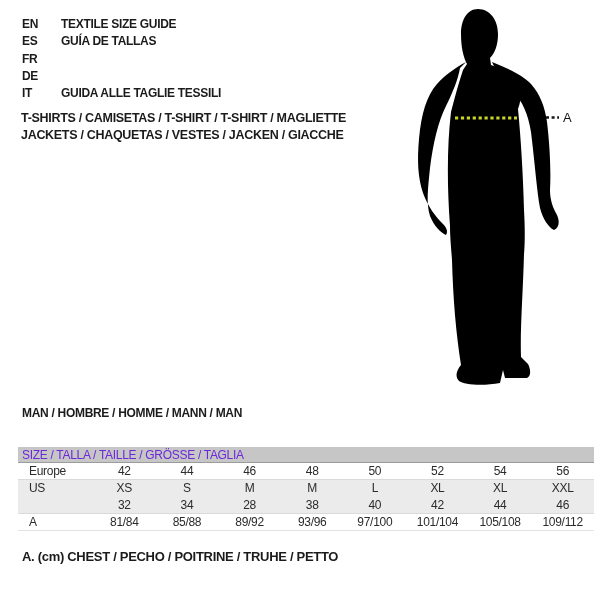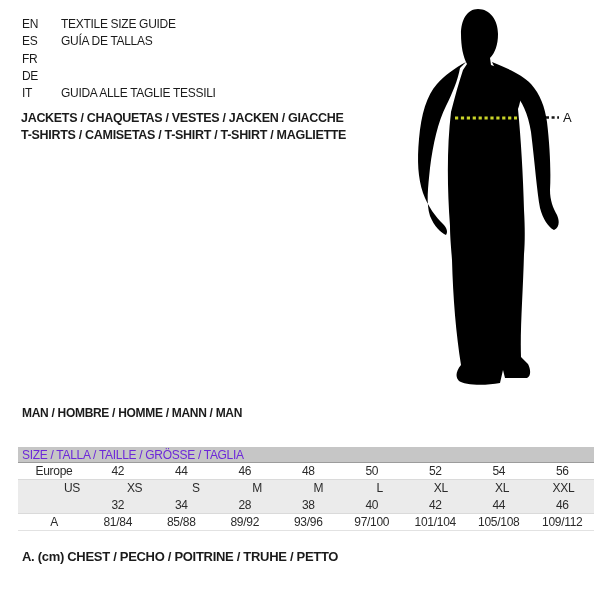--- a/index.html
+++ b/index.html
@@ -1,39 +1,39 @@
 <!DOCTYPE html>
 <html><head>
 <meta charset="utf-8">
 <style>
   html,body{margin:0;padding:0;background:#fff;}
   .page{position:relative;width:600px;height:600px;background:#ffffff;overflow:hidden;
         font-family:"Liberation Sans",sans-serif;color:#1b1b1b;}
   
   .langs{position:absolute;left:22px;top:16px;}
-  .lang-row{display:flex;height:17.3px;line-height:17.3px;font-size:12px;font-weight:400;letter-spacing:-0.3px;}
+  .lang-row{display:flex;height:17.3px;line-height:17.3px;font-size:12px;font-weight:700;letter-spacing:-0.3px;}
   .lang-code{width:39px;}
   
   .garments{position:absolute;left:21px;top:110px;font-size:12.5px;font-weight:700;
             line-height:16.5px;letter-spacing:-0.3px;white-space:nowrap;}
   
   .figure-svg{position:absolute;left:400px;top:0;}
   .measure-a{font-family:"Liberation Sans",sans-serif;font-size:13px;}
   
   .section-title{position:absolute;left:22px;top:406px;font-size:12px;font-weight:700;letter-spacing:-0.3px;}
   
   .size-table{position:absolute;left:18px;top:447px;width:576px;font-size:12px;
               letter-spacing:-0.3px;color:#2b2b2b;}
   .st-header{height:16px;line-height:16px;background:#c6c6c6;border-bottom:1px solid #9c9c9c;
              padding-left:4px;color:#6d28d9;box-sizing:border-box;}
   .st-row{display:flex;height:17px;line-height:16px;box-sizing:border-box;}
-  .st-row .lbl{width:64px;padding-left:4px;text-align:center;}
+  .st-row .lbl{width:64px;padding-left:4px;text-align:left;margin-left:7px;}
   .st-row .val{flex:1;text-align:center;}
   .row-europe{border-bottom:1px solid #dadada;}
-  .row-shade{background:#ebebeb;padding-left:18px;}
+  .row-shade{background:#ebebeb;}
   .row-shade-last{background:#ebebeb;border-bottom:1px solid #dadada;}
   .row-a{border-bottom:1px solid #e2e2e2;}
   
   .footnote{position:absolute;left:22px;top:549px;font-size:13px;font-weight:700;letter-spacing:-0.3px;}
 </style>
 </head>
 <body>
 
 <div class="page">
 
@@ -52,22 +52,22 @@
     <div class="lang-row">
       <span class="lang-code">DE</span>
     </div>
     <div class="lang-row">
       <span class="lang-code">IT</span>
       <span class="lang-label">GUIDA ALLE TAGLIE TESSILI</span>
     </div>
   </div>
 
   <div class="garments">
+    <div>T-SHIRTS / CAMISETAS / T-SHIRT / T-SHIRT / MAGLIETTE</div>
     <div>JACKETS / CHAQUETAS / VESTES / JACKEN / GIACCHE</div>
-    <div>T-SHIRTS / CAMISETAS / T-SHIRT / T-SHIRT / MAGLIETTE</div>
   </div>
 
   <svg class="figure-svg" width="200" height="392" viewBox="0 0 200 392">
     <path d="M 78,9
              C 90,9 98,20 98,34 C 98,45 95,53 90,58 L 91,65
              C 103,69 113,75 119,83 C 122,92 121,101 118,109
              C 121,140 123,175 124,210 C 125,228 125,242 124,254
              C 123,292 120,330 121,357 L 128,364
              C 131,370 131,376 127,378 L 105,378 L 103,370 L 100,383
              C 84,386 64,385 59,381 C 55,377 56,371 61,365

